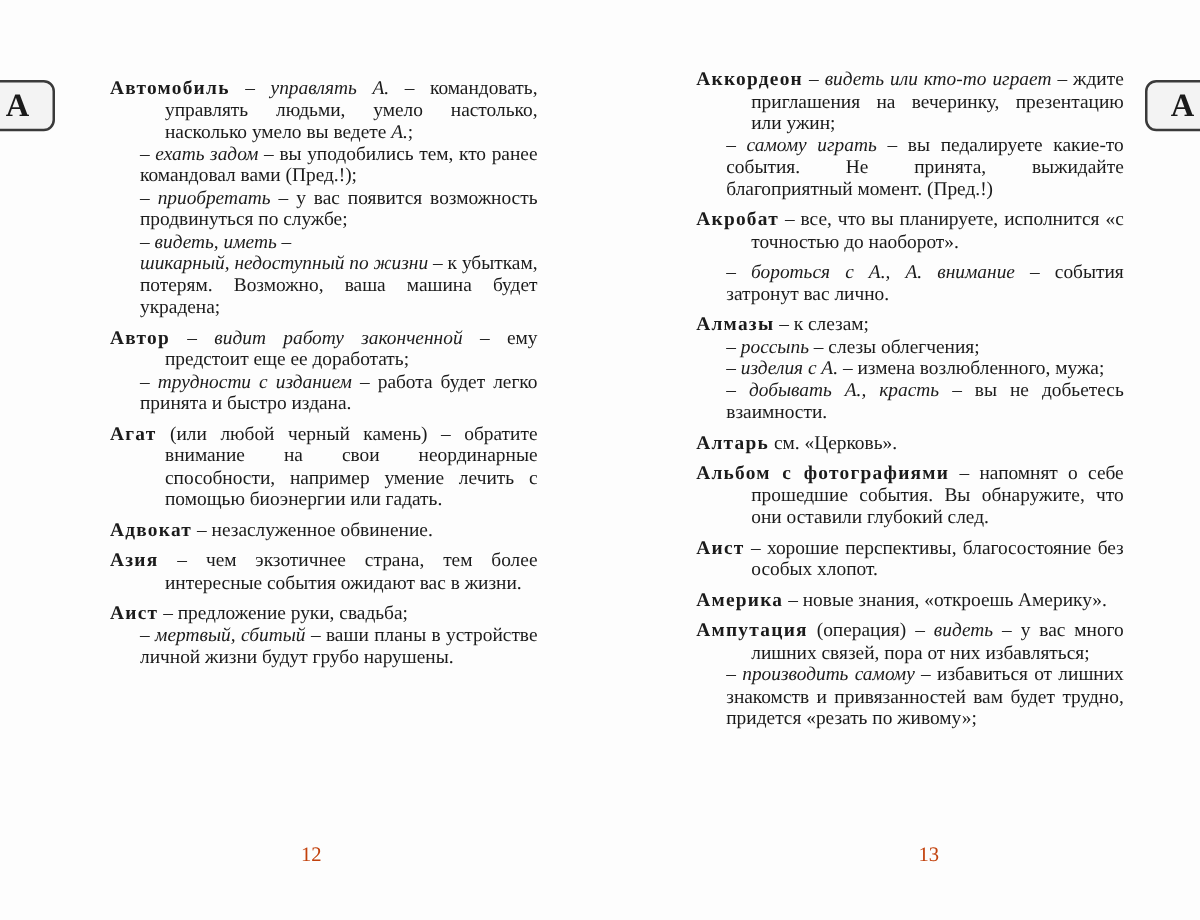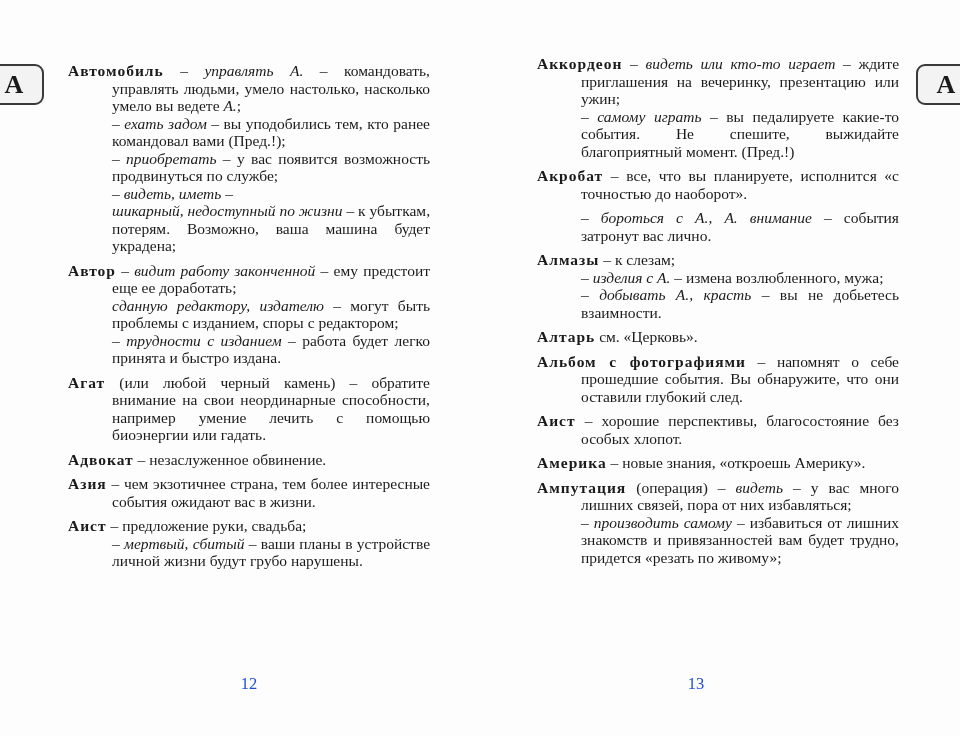--- a/index.html
+++ b/index.html
@@ -29,38 +29,38 @@
     margin: 0 0 7px 0;
     font-size: 15.5px;
     line-height: 17.5px;
     text-align: justify;
   }
   .entry p {
     margin: 0;
     padding-left: 44px;
     text-align: justify;
   }
-  .entry p.first { text-indent: -44px; }
+  .entry p.first { text-indent: -44px; margin-left: 20px; }
   .headword {
     font-weight: bold;
     letter-spacing: 1px;
   }
   .it { font-style: italic; }
   .rm { font-style: normal; }
 
   .page-number {
     position: absolute;
     width: 362px;
     text-align: center;
     top: 674px;
     font-size: 16.5px;
-    color: #1d4ed8;
+    color: #c2410c;
   }
   .page-number.left  { left: 68px; }
-  .page-number.right { left: 515px; }
+  .page-number.right { left: 562px; }
 
   .alpha-tab {
     position: absolute;
     top: 64px;
     width: 60px;
     height: 41px;
     background: #f3f3f3;
     border: 2px solid #3a3a3a;
     border-radius: 9px;
     display: flex;
@@ -86,51 +86,51 @@
   <div class="page-col left" id="entries-left">
       <div class="entry">
         <p class="first"><span class="headword">Автомобиль</span><span class="rm"> – </span><span class="it">управлять А.</span><span class="rm"> – командовать, управлять людьми, умело настолько, насколько умело вы ведете </span><span class="it">А.</span><span class="rm">;</span></p>
         <p class="sub"><span class="rm">– </span><span class="it">ехать задом</span><span class="rm"> – вы уподобились тем, кто ранее командовал вами (Пред.!);</span></p>
         <p class="sub"><span class="rm">– </span><span class="it">приобретать</span><span class="rm"> – у вас появится возможность продвинуться по службе;</span></p>
         <p class="sub"><span class="rm">– </span><span class="it">видеть, иметь –</span></p>
         <p class="sub"><span class="it">шикарный, недоступный по жизни</span><span class="rm"> – к убыткам, потерям. Возможно, ваша машина будет украдена;</span></p>
       </div>
       <div class="entry">
         <p class="first"><span class="headword">Автор</span><span class="rm"> – </span><span class="it">видит работу законченной</span><span class="rm"> – ему предстоит еще ее доработать;</span></p>
-        <p class="sub"><span class="it">сданную редактору, издателю</span><span class="rm"> – могут быть проблемы с изданием, споры с редактором;</span></p>
         <p class="sub"><span class="rm">– </span><span class="it">трудности с изданием</span><span class="rm"> – работа будет легко принята и быстро издана.</span></p>
       </div>
       <div class="entry">
         <p class="first"><span class="headword">Агат</span><span class="rm"> (или любой черный камень) – обратите внимание на свои неординарные способности, например умение лечить с помощью биоэнергии или гадать.</span></p>
       </div>
       <div class="entry">
         <p class="first"><span class="headword">Адвокат</span><span class="rm"> – незаслуженное обвинение.</span></p>
       </div>
       <div class="entry">
         <p class="first"><span class="headword">Азия</span><span class="rm"> – чем экзотичнее страна, тем более интересные события ожидают вас в жизни.</span></p>
       </div>
       <div class="entry">
         <p class="first"><span class="headword">Аист</span><span class="rm"> – предложение руки, свадьба;</span></p>
         <p class="sub"><span class="rm">– </span><span class="it">мертвый, сбитый</span><span class="rm"> – ваши планы в устройстве личной жизни будут грубо нарушены.</span></p>
       </div>
     </div>
 
   <div class="page-col right" id="entries-right">
       <div class="entry">
         <p class="first"><span class="headword">Аккордеон</span><span class="rm"> – </span><span class="it">видеть или кто-то играет</span><span class="rm"> – ждите приглашения на вечеринку, презентацию или ужин;</span></p>
-        <p class="sub"><span class="rm">– </span><span class="it">самому играть</span><span class="rm"> – вы педалируете какие-то события. Не спешите, выжидайте благоприятный момент. (Пред.!)</span></p>
+        <p class="sub"><span class="rm">– </span><span class="it">самому играть</span><span class="rm"> – вы педалируете какие-то события. Не принята, выжидайте благоприятный момент. (Пред.!)</span></p>
       </div>
       <div class="entry">
         <p class="first"><span class="headword">Акробат</span><span class="rm"> – все, что вы планируете, исполнится «с точностью до наоборот».</span></p>
       </div>
       <div class="entry">
         <p class="sub"><span class="rm">– </span><span class="it">бороться с А., А. внимание</span><span class="rm"> – события затронут вас лично.</span></p>
       </div>
       <div class="entry">
         <p class="first"><span class="headword">Алмазы</span><span class="rm"> – к слезам;</span></p>
+        <p class="sub"><span class="rm">– </span><span class="it">россыпь</span><span class="rm"> – слезы облегчения;</span></p>
         <p class="sub"><span class="rm">– </span><span class="it">изделия с А.</span><span class="rm"> – измена возлюбленного, мужа;</span></p>
         <p class="sub"><span class="rm">– </span><span class="it">добывать А., красть</span><span class="rm"> – вы не добьетесь взаимности.</span></p>
       </div>
       <div class="entry">
         <p class="first"><span class="headword">Алтарь</span><span class="rm"> см. «Церковь».</span></p>
       </div>
       <div class="entry">
         <p class="first"><span class="headword">Альбом с фотографиями</span><span class="rm"> – напомнят о себе прошедшие события. Вы обнаружите, что они оставили глубокий след.</span></p>
       </div>
       <div class="entry">

